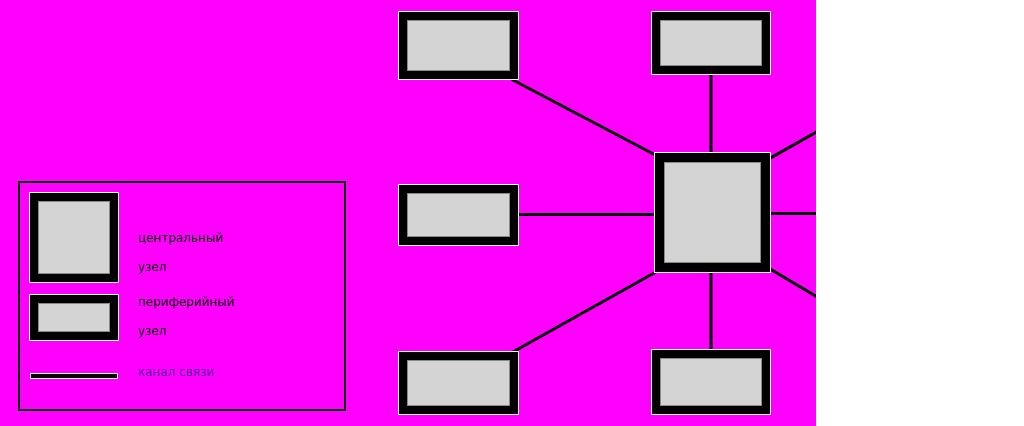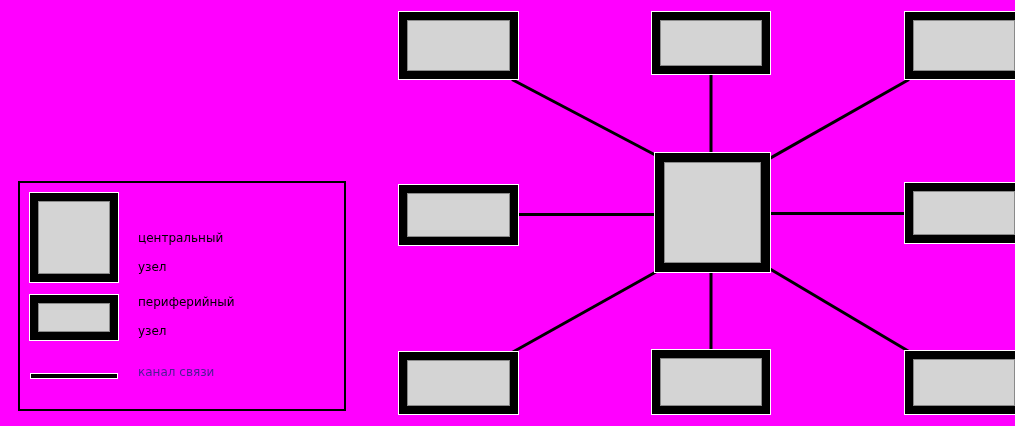--- a/index.html
+++ b/index.html
@@ -79,21 +79,21 @@
     color: #000000;
     font-size: 12px;
     line-height: 20px;
     white-space: nowrap;
     letter-spacing: 0px;
   }
 </style>
 </head>
 <body>
 
-<div id="canvas" style="width: 1015px; height: 426px;">
+<div id="canvas" style="width: 816px; height: 426px;">
 
   <div id="bg" style="background: rgb(255, 0, 255);"></div>
 
   <div id="links-layer">
       <div class="link" style="left: 512px; top: 77.5px; width: 169.532px; transform: rotate(27.7743deg); background: rgb(0, 0, 0);"></div>
       <div class="link" style="left: 711px; top: 72.5px; width: 81px; transform: rotate(90deg); background: rgb(0, 0, 0);"></div>
       <div class="link" style="left: 909px; top: 77.5px; width: 164.347px; transform: rotate(150.471deg); background: rgb(0, 0, 0);"></div>
       <div class="link" style="left: 516px; top: 212.5px; width: 142px; transform: rotate(0deg); background: rgb(0, 0, 0);"></div>
       <div class="link" style="left: 907px; top: 211.5px; width: 141px; transform: rotate(180deg); background: rgb(0, 0, 0);"></div>
       <div class="link" style="left: 512px; top: 350.5px; width: 171.919px; transform: rotate(-29.2488deg); background: rgb(0, 0, 0);"></div>

